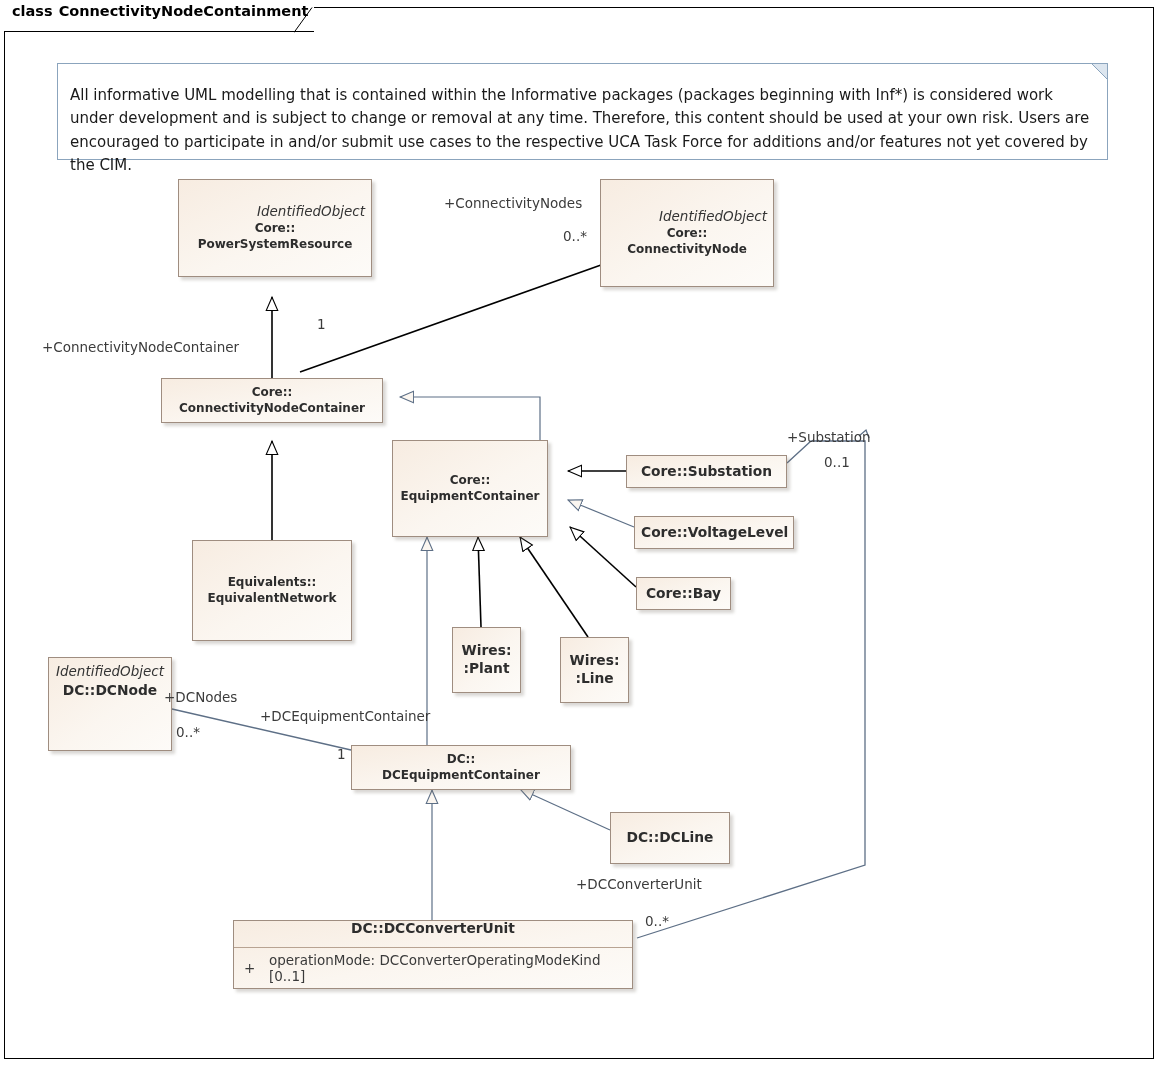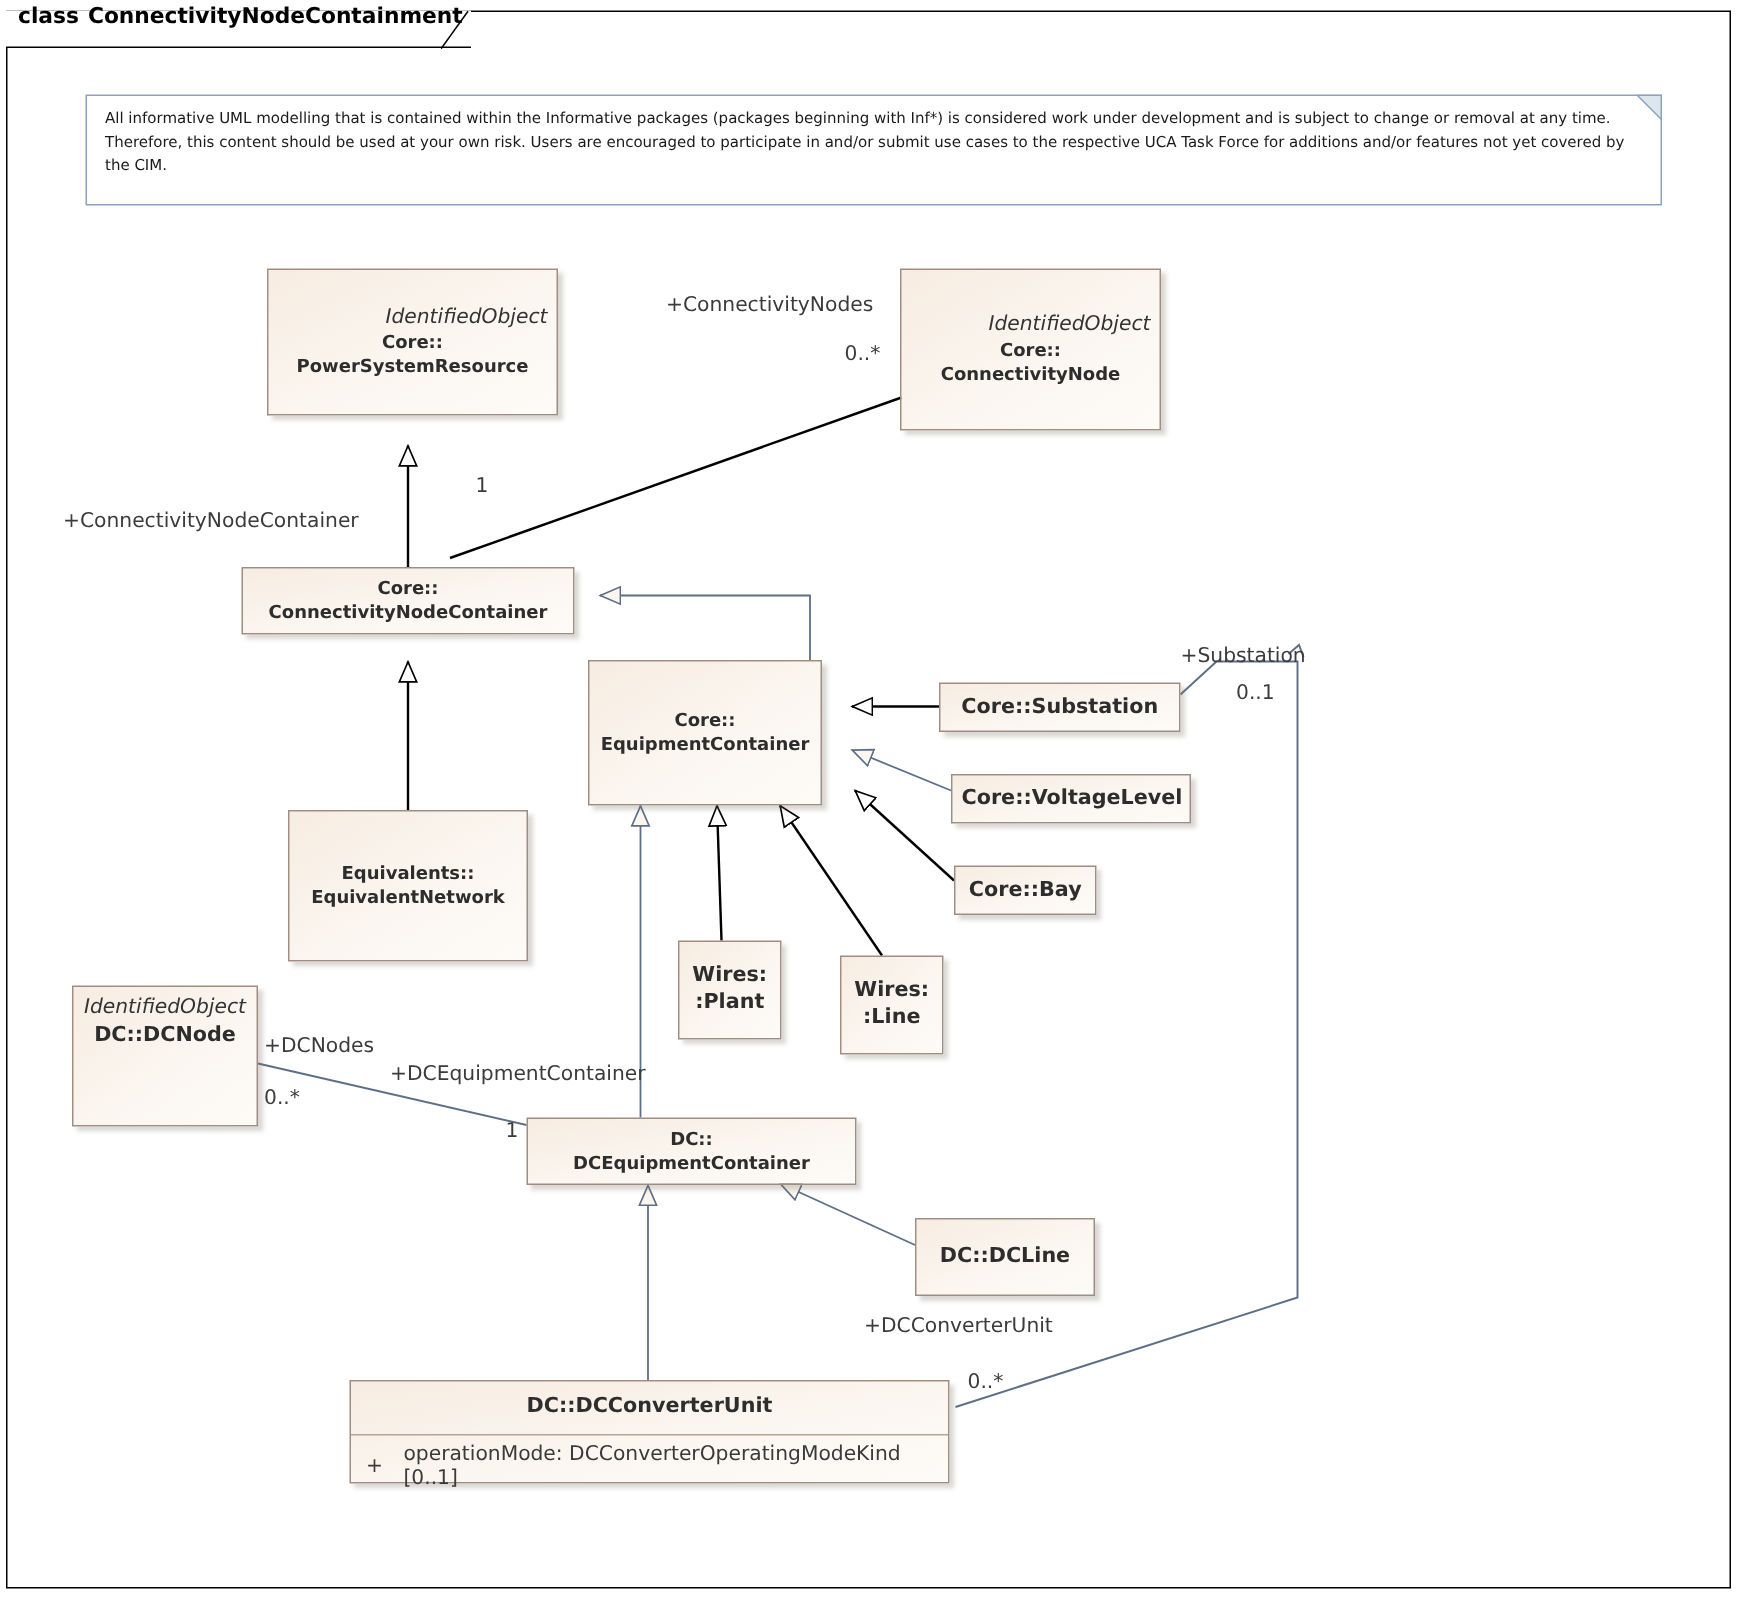--- a/index.html
+++ b/index.html
@@ -46,47 +46,48 @@
     left: 294px; top: 7px;
     width: 24px; height: 26px;
     overflow: hidden;
   }
   .frame-tab-slant svg { display:block; }
 
   
   .note {
     position: absolute;
     left: 57px; top: 63px;
-    width: 1051px; height: 74px;
+    width: 1051px; height: 97px;
     box-sizing: border-box;
     border: 1px solid #8ba4bd;
     background: #ffffff;
-    font-size: 10px;
+    font-size: 15px;
     color: #1a1a1a;
     line-height: 1.55;
-    padding: 8px 14px 0 12px;
+    padding: 20px 14px 0 12px;
   }
   .note-fold {
     position: absolute;
     right: -1px; top: -1px;
     width: 17px; height: 17px;
   }
   .note-fold svg { display: block; }
   .note p { margin: 0; }
 
   
   .cls {
     position: absolute;
     box-sizing: border-box;
     border: 1px solid #9f8d80;
     background: linear-gradient(to bottom right, #f7ece1 0%, #fbf6f0 55%, #fdfbf8 100%);
     box-shadow: 3px 3px 3px rgba(120,110,100,0.28);
     display: flex;
     flex-direction: column;
     color: #2b2b2b;
+    justify-content: flex-end;
   }
   .cls-head {
     display: flex;
     flex-direction: column;
     justify-content: center;
     flex: 1 1 auto;
     padding: 4px 6px;
   }
   .cls.has-attrs .cls-head {
     flex: 0 0 auto;
@@ -338,21 +339,21 @@
 
   <div class="lbl" style="left:444px; top:197px;">+ConnectivityNodes</div>
   <div class="lbl" style="left:563px; top:230px;">0..*</div>
 
   <div class="lbl" style="left:42px; top:341px;">+ConnectivityNodeContainer</div>
   <div class="lbl" style="left:317px; top:318px;">1</div>
 
   <div class="lbl" style="left:787px; top:431px;">+Substation</div>
   <div class="lbl" style="left:824px; top:456px;">0..1</div>
 
-  <div class="lbl" style="left:176px; top:691px;">+DCNodes</div>
+  <div class="lbl" style="left:164px; top:691px;">+DCNodes</div>
   <div class="lbl" style="left:176px; top:726px;">0..*</div>
 
   <div class="lbl" style="left:260px; top:710px;">+DCEquipmentContainer</div>
   <div class="lbl" style="left:337px; top:748px;">1</div>
 
   <div class="lbl" style="left:576px; top:878px;">+DCConverterUnit</div>
   <div class="lbl" style="left:645px; top:915px;">0..*</div>
 
 </div>
 

